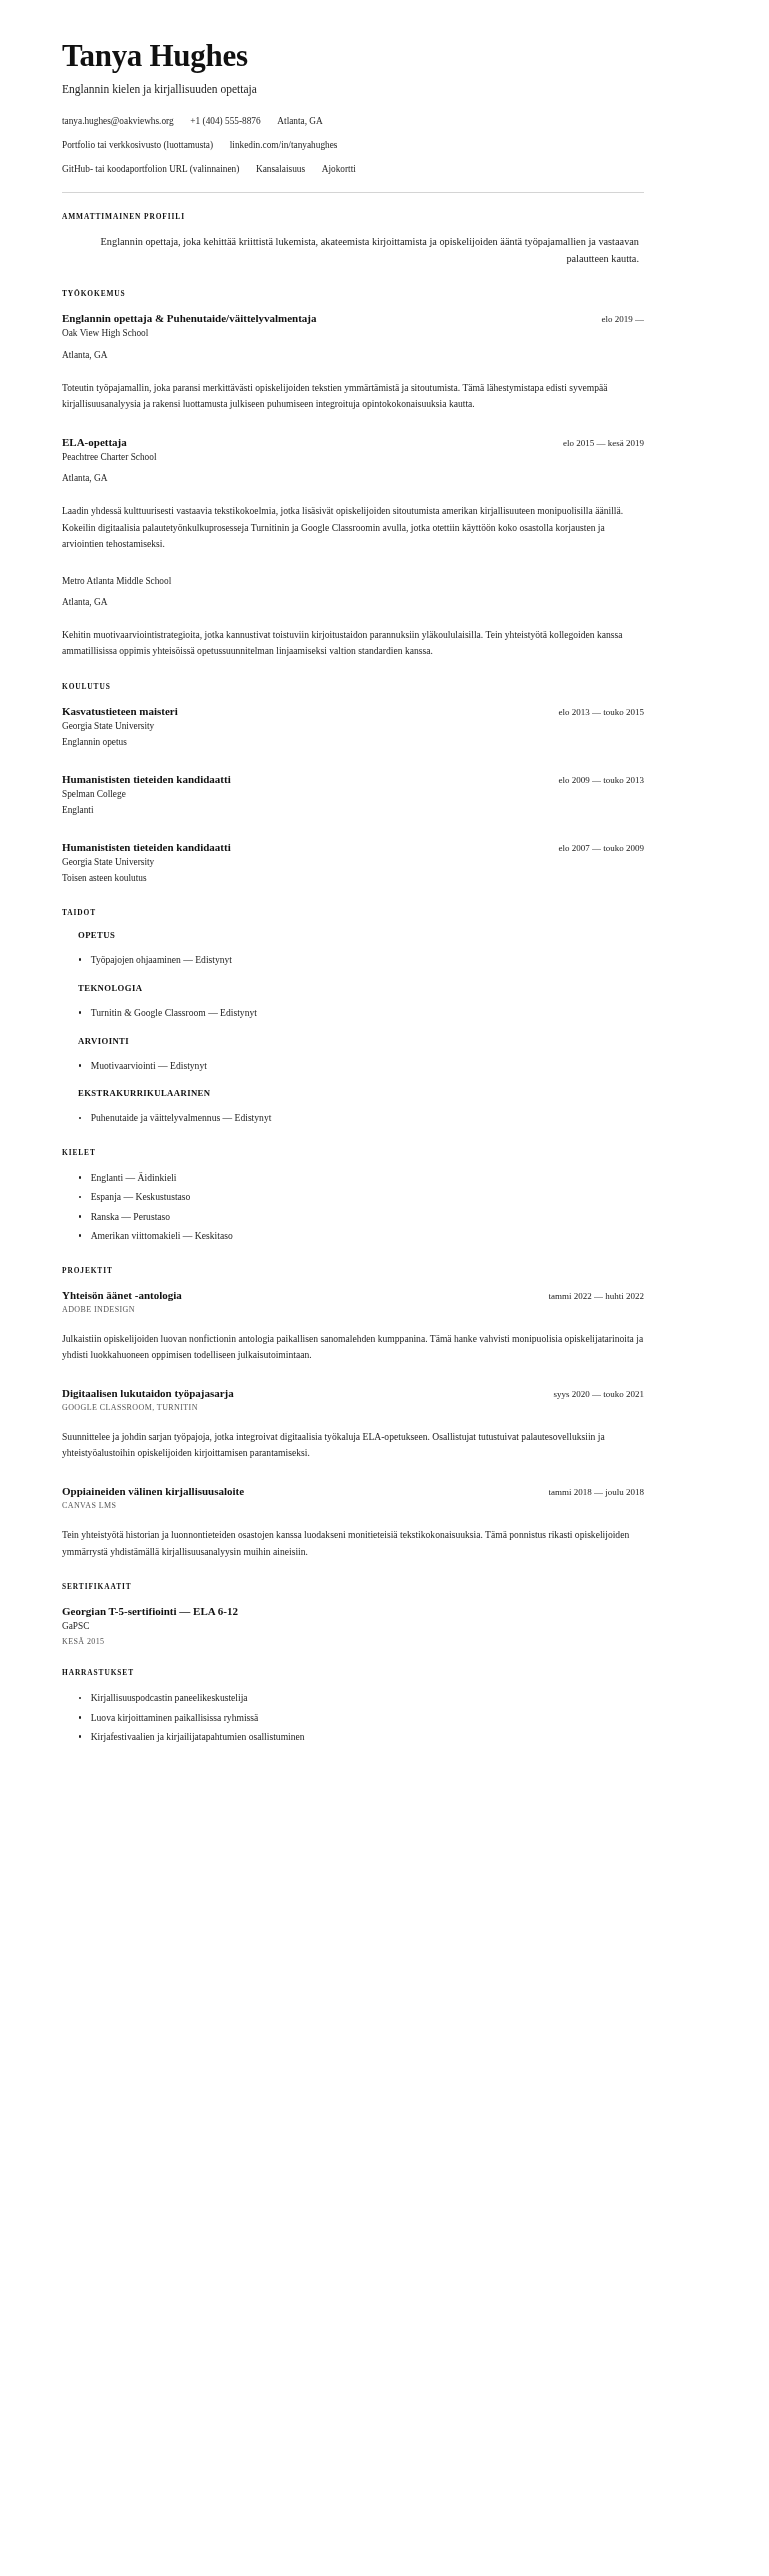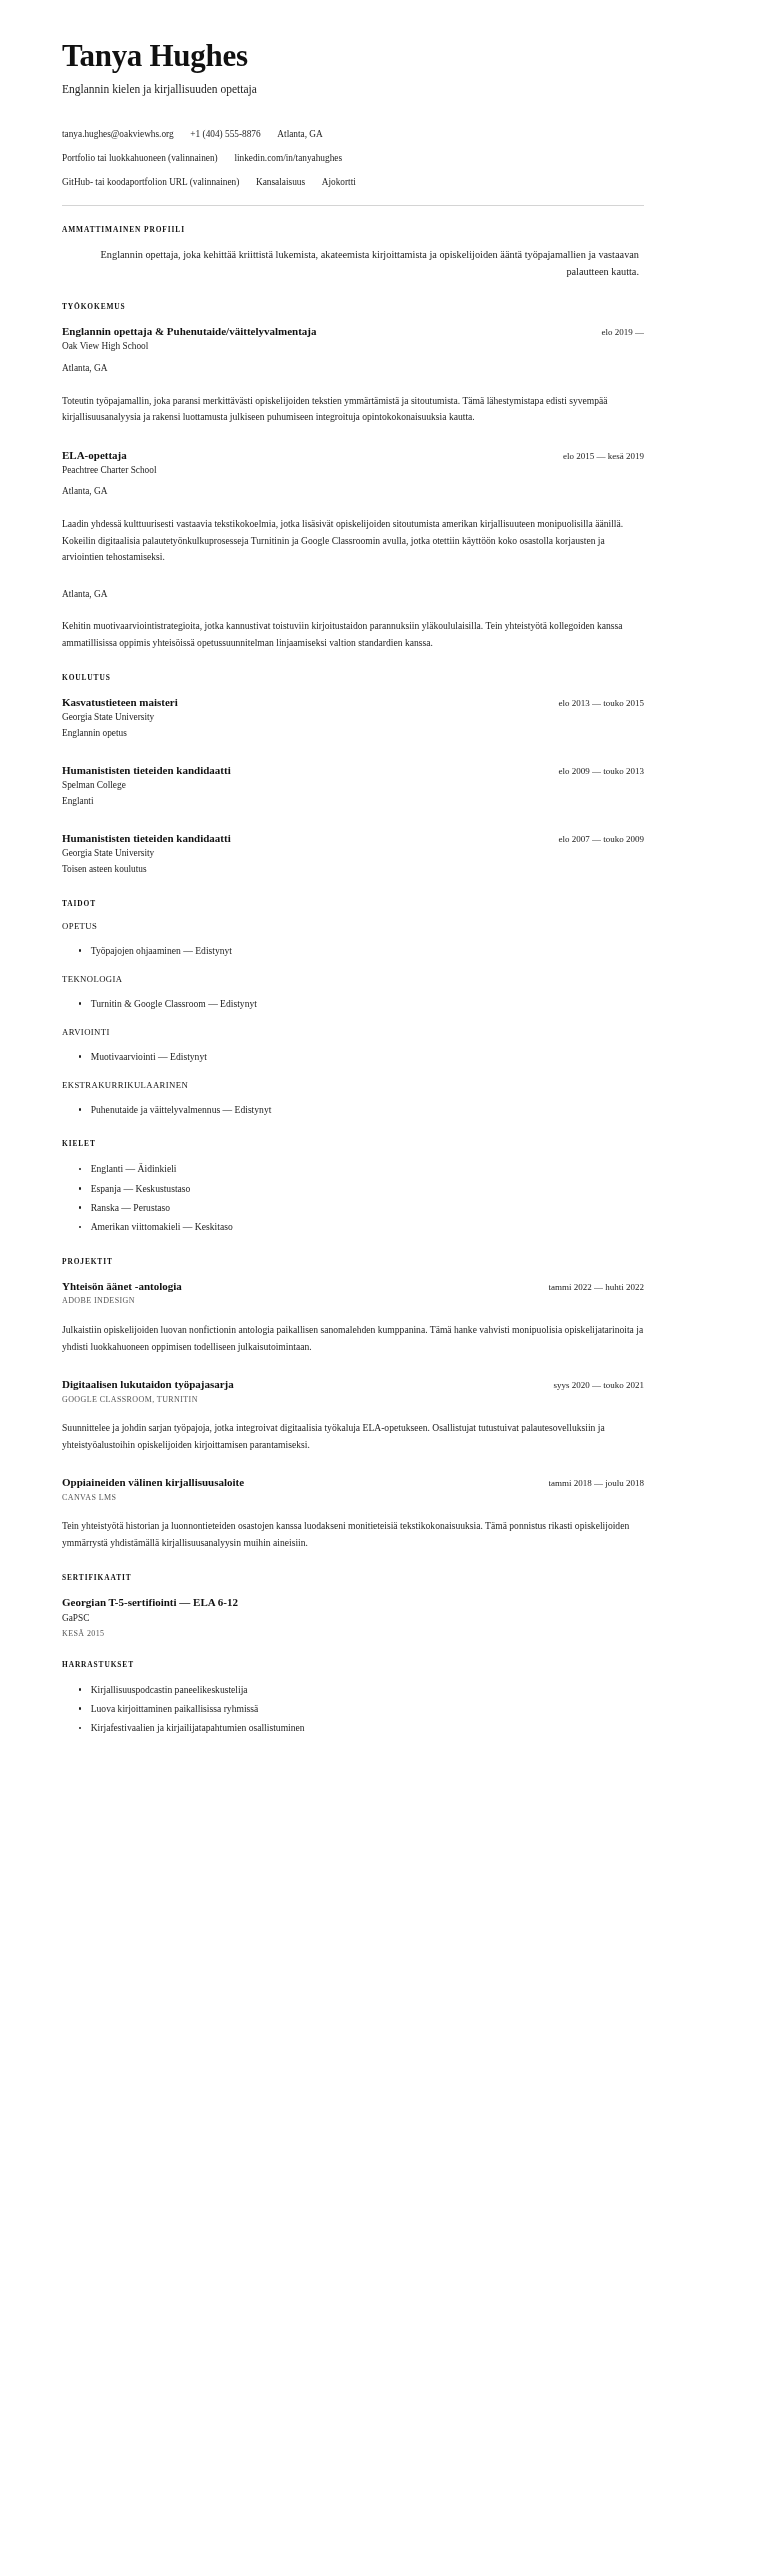--- a/index.html
+++ b/index.html
@@ -26,21 +26,21 @@
     font-weight: 700;
     letter-spacing: -0.3px;
     line-height: 1.05;
     margin: 0 0 9px 0;
     color: #111111;
   }
   .headline {
     font-size: 11.5px;
     font-weight: 400;
     line-height: 1.3;
-    margin: 0 0 32px 0;
+    margin: 0 0 19px 0;
     color: #1d1d1d;
   }
   .contact-row {
     font-size: 9.3px;
     line-height: 1.5;
     margin-bottom: 9.6px;
     color: #1d1d1d;
     display: flex;
     flex-wrap: wrap;
     align-items: baseline;
@@ -122,24 +122,24 @@
     margin: 16.7px 0 0 0;
     max-width: 596px;
     color: #1d1d1d;
   }
 
   
   .skill-group { margin-bottom: 15.4px; }
   .skill-group:last-child { margin-bottom: 0; }
   .skill-group-title {
     font-size: 8.7px;
-    font-weight: 400;
+    font-weight: 700;
     letter-spacing: 0.4px;
     text-transform: uppercase;
-    margin: 0 0 7px 0;
+    margin: 0 0 7px 16px;
     color: #111111;
   }
   ul.bullets {
     list-style: none;
     margin: 12px;
     padding: 0;
   }
   ul.bullets li {
     font-size: 9.6px;
     line-height: 1.62;
@@ -169,21 +169,21 @@
     <h1 class="name">Tanya Hughes</h1>
     <p class="headline">Englannin kielen ja kirjallisuuden opettaja</p>
 
     <div class="contact-row">
       <span class="cell">tanya.hughes@oakviewhs.org</span>
       <span class="cell">+1 (404) 555-8876</span>
       <span class="cell">Atlanta, GA</span>
     </div>
 
     <div class="contact-row">
-      <span class="cell">Portfolio tai luokkahuoneen (valinnainen)</span>
+      <span class="cell">Portfolio tai verkkosivusto (luottamusta)</span>
       <span class="cell">linkedin.com/in/tanyahughes</span>
     </div>
 
     <div class="contact-row">
       <span class="cell">GitHub- tai koodaportfolion URL (valinnainen)</span>
       <span class="cell">Kansalaisuus</span>
       <span class="cell">Ajokortti</span>
     </div>
   </header>
 
@@ -211,20 +211,21 @@
       <div class="entry-head">
         <h3 class="entry-title">ELA-opettaja</h3>
         <span class="entry-dates">elo 2015 — kesä 2019</span>
       </div>
       <p class="entry-org">Peachtree Charter School</p>
       <p class="entry-sub">Atlanta, GA</p>
       <p class="entry-desc">Laadin yhdessä kulttuurisesti vastaavia tekstikokoelmia, jotka lisäsivät opiskelijoiden sitoutumista amerikan kirjallisuuteen monipuolisilla äänillä. Kokeilin digitaalisia palautetyönkulkuprosesseja Turnitinin ja Google Classroomin avulla, jotka otettiin käyttöön koko osastolla korjausten ja arviointien tehostamiseksi.</p>
     </div>
 
     <div class="entry">
+      <p class="entry-org">Metro Atlanta Middle School</p>
       <p class="entry-sub">Atlanta, GA</p>
       <p class="entry-desc">Kehitin muotivaarviointistrategioita, jotka kannustivat toistuviin kirjoitustaidon parannuksiin yläkoululaisilla. Tein yhteistyötä kollegoiden kanssa ammatillisissa oppimis yhteisöissä opetussuunnitelman linjaamiseksi valtion standardien kanssa.</p>
     </div>
   </section>
 
   <section class="section">
     <h2 class="section-title">KOULUTUS</h2>
 
     <div class="entry">
       <div class="entry-head">

